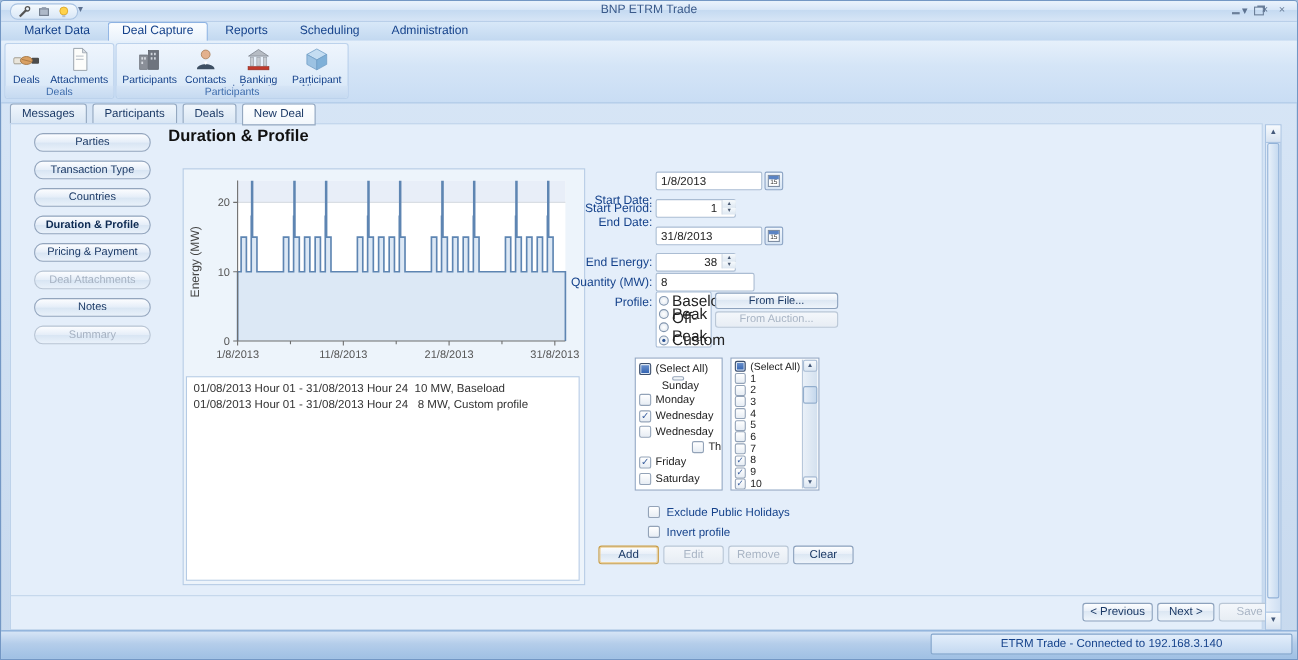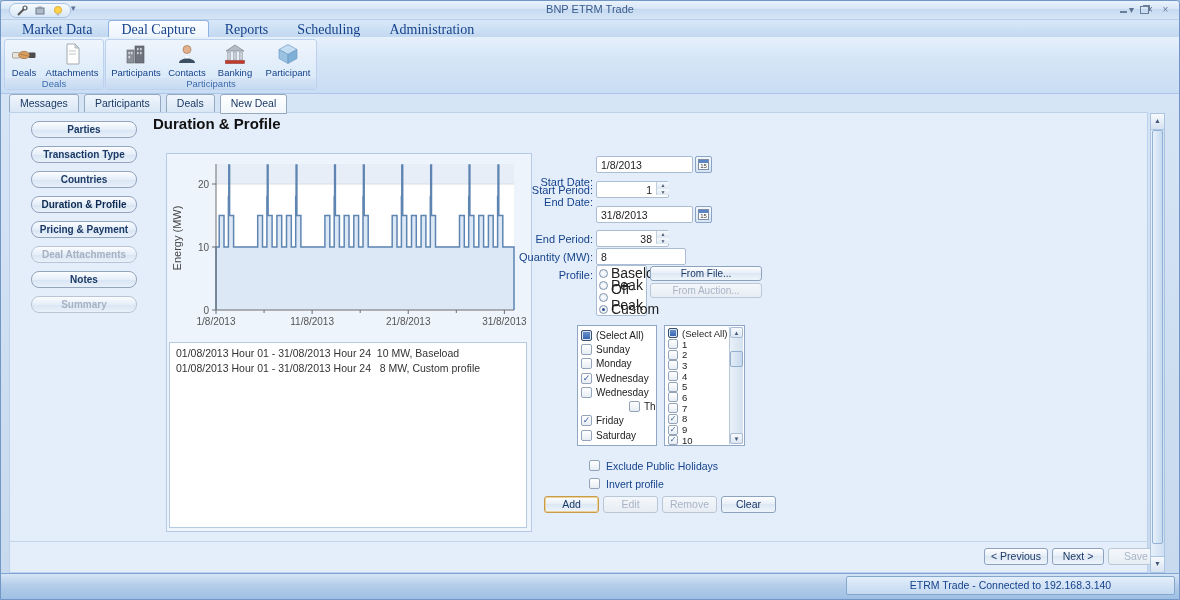--- a/index.html
+++ b/index.html
@@ -12,42 +12,42 @@
     background:linear-gradient(#f5fafe,#d9e7f6);display:flex;align-items:center;justify-content:space-around;padding:0 3px;}
   .qicon{width:12px;height:12px;display:inline-block;}
   .qat-drop{position:absolute;left:70px;top:2px;font-size:9px;color:#5d7292;cursor:default;}
   .wtitle{position:absolute;left:0;right:0;top:2px;text-align:center;color:#3a5a8a;font-size:11px;}
   .wbtns{position:absolute;right:6px;top:3px;display:flex;gap:6px;}
   .wb{width:15px;height:11px;display:inline-flex;align-items:center;justify-content:center;color:#6b7f99;font-size:10px;line-height:10px;}
   .minbar{width:7px;height:2px;background:#6b7f99;margin-top:5px;}
   .restbox{width:7px;height:6px;border:1px solid #6b7f99;box-shadow:2px -2px 0 -1px #6b7f99;}
   
   .menutabs{position:absolute;left:0;top:19px;right:0;height:17px;background:linear-gradient(#d8e8f8,#c2d8f0);padding-left:8px;}
-  .mtab{display:inline-block;padding:2px 13px 3px;font-size:14px;color:#15428b;cursor:default;font-family:Liberation Serif, serif;}
+  .mtab{display:inline-block;padding:2px 13px 3px;font-size:11px;color:#15428b;cursor:default;}
   .mtab.active{background:linear-gradient(#fbfdff,#e8f1fb);border:1px solid #8db2e3;border-bottom:none;border-radius:3px 3px 0 0;padding:1px 12px 4px;}
   
   .ribbon{position:absolute;left:0;top:36px;right:0;height:56px;
     background:linear-gradient(#e6f0fb,#d5e5f7 40%,#c9ddf4);border-bottom:1px solid #aac6e6;}
   .rgroup{position:absolute;top:2px;bottom:3px;border:1px solid #bcd2ec;border-radius:3px;
     background:linear-gradient(#eff5fd,#ddebf9 70%,#d3e3f5);}
   .glabel{position:absolute;bottom:0;left:0;right:0;height:11px;text-align:center;font-size:9.5px;color:#3e6cac;
     background:linear-gradient(#d6e5f6,#c6daf1);border-radius:0 0 3px 3px;line-height:11px;}
   .ritem{position:absolute;top:2px;text-align:center;cursor:default;}
   .ritem svg{display:block;margin:0 auto;}
   .rlabel{display:block;font-size:9.5px;line-height:9px;color:#15428b;margin-top:2px;}
   
   .doctabs{position:absolute;left:8px;top:93px;height:18px;}
   .dtab{display:inline-block;margin-right:2px;padding:2px 10px 3px;font-size:10.5px;color:#1c3a66;
     border:1px solid #94a8c0;border-radius:3px 3px 0 0;background:linear-gradient(#f0f6fc,#d9e6f4);cursor:default;}
   .dtab.active{background:linear-gradient(#feffff,#f2f7fc);padding-bottom:4px;position:relative;z-index:3;}
   .dticon{position:absolute;top:3px;font-size:10px;color:#5d7290;cursor:default;}
   
   .content-panel{position:absolute;left:8px;top:111px;width:1139px;height:461px;background:#e4eefa;border:1px solid #bdd2ea;box-sizing:border-box;}
   .sbtn{position:absolute;left:30px;width:106px;height:17px;border:1px solid #93a5bd;border-radius:8px;
-    background:linear-gradient(#fcfdff,#e4edf8 50%,#d8e5f3 51%,#e9f1fa);font-size:10px;line-height:15px;text-align:center;color:#1c3a66;box-sizing:border-box;cursor:default;font-weight:bold;}
+    background:linear-gradient(#fcfdff,#e4edf8 50%,#d8e5f3 51%,#e9f1fa);font-size:10px;line-height:15px;text-align:center;color:#1c3a66;box-sizing:border-box;cursor:default;}
   .sbtn.active{font-weight:bold;color:#0d2a52;}
   .sbtn.disabled{color:#a6b2c2;border-color:#b9c5d4;}
   .page-title{position:absolute;left:152px;top:114px;font-size:15px;font-weight:bold;color:#111;}
   .chart-panel{position:absolute;left:165px;top:152px;width:366px;height:379px;background:#edf4fb;border:1px solid #b5cbe5;box-sizing:border-box;}
   #chart-svg{position:absolute;left:2px;top:4px;}
   .legs{position:absolute;left:2px;top:188px;width:358px;height:186px;background:#fff;border:1px solid #b5cbe5;
     box-sizing:border-box;font-size:10.5px;color:#333;padding:3px 6px;white-space:pre;overflow:hidden;}
   .legrow{line-height:15px;}
   
   .flabel{position:absolute;width:140px;left:452px;text-align:right;font-size:11px;color:#15428b;}
@@ -291,21 +291,21 @@
     <span>▲</span>
     <span>▼</span>
   </div>
 
   <div class="flabel" style="top:195px;">End Date:</div>
   <div class="finput" style="left:595px;top:205px;width:97px;">31/8/2013</div>
   <div class="calbtn" style="left:694px;top:205px;">
     <span class="calicon">15</span>
   </div>
 
-  <div class="flabel" style="top:232px;">End Period:</div>
+  <div class="flabel" style="top:232px;">End Energy:</div>
   <div class="finput num" style="left:595px;top:229px;width:73px;">38</div>
   <div class="spin" style="position:absolute;left:655px;top:230px;">
     <span>▲</span>
     <span>▼</span>
   </div>
 
   <div class="flabel" style="top:250px;">Quantity (MW):</div>
   <div class="finput" style="left:595px;top:247px;width:90px;">8</div>
 
   <div class="flabel" style="top:268px;">Profile:</div>
@@ -328,21 +328,21 @@
       </div>
   </div>
   <div class="btn small" style="left:649px;top:265px;width:112px;">From File...</div>
   <div class="btn small disabled" style="left:649px;top:282px;width:112px;">From Auction...</div>
 
   <div class="clist day-list" id="day-list" style="left:576px;">
       <div class="lrow" style="height: 14.3px;">
         <span class="cb partial"></span>
         <span>(Select All)</span>
       </div>
-      <div class="lrow" style="height: 14.3px;">
+      <div class="lrow" style="height: 14.3px; flex-direction: column;">
         <span class="cb unchecked"></span>
         <span>Sunday</span>
       </div>
       <div class="lrow" style="height: 14.3px;">
         <span class="cb unchecked"></span>
         <span>Monday</span>
       </div>
       <div class="lrow" style="height: 14.3px;">
         <span class="cb checked">✓</span>
         <span>Wednesday</span>

